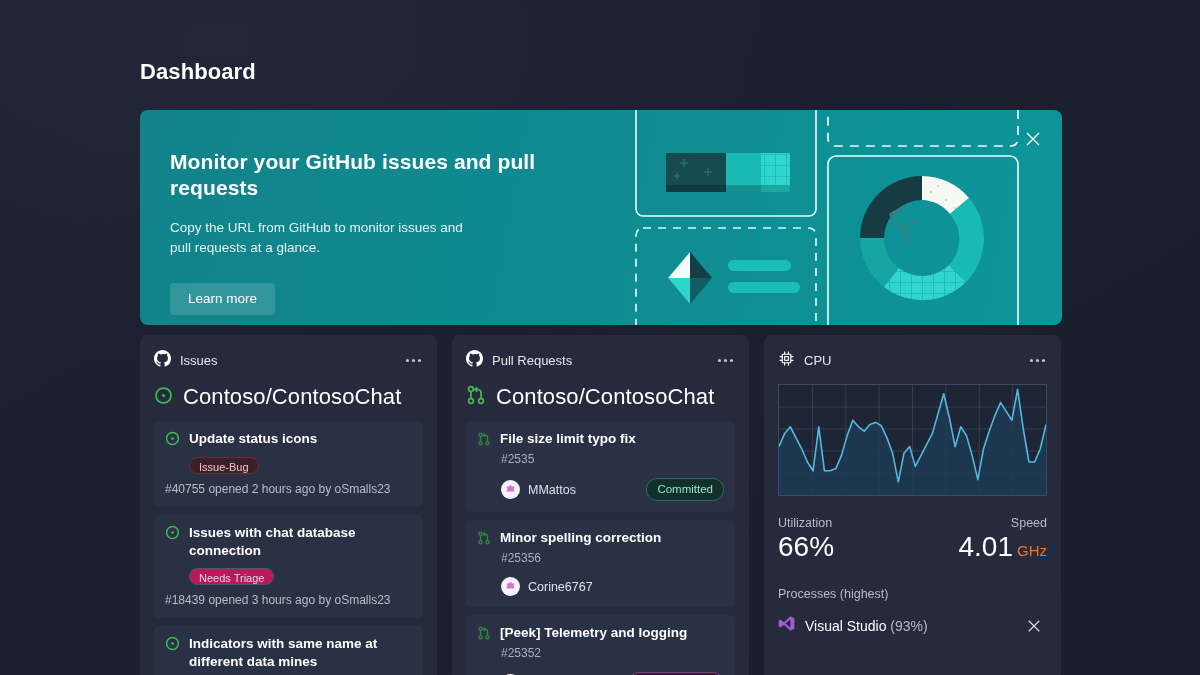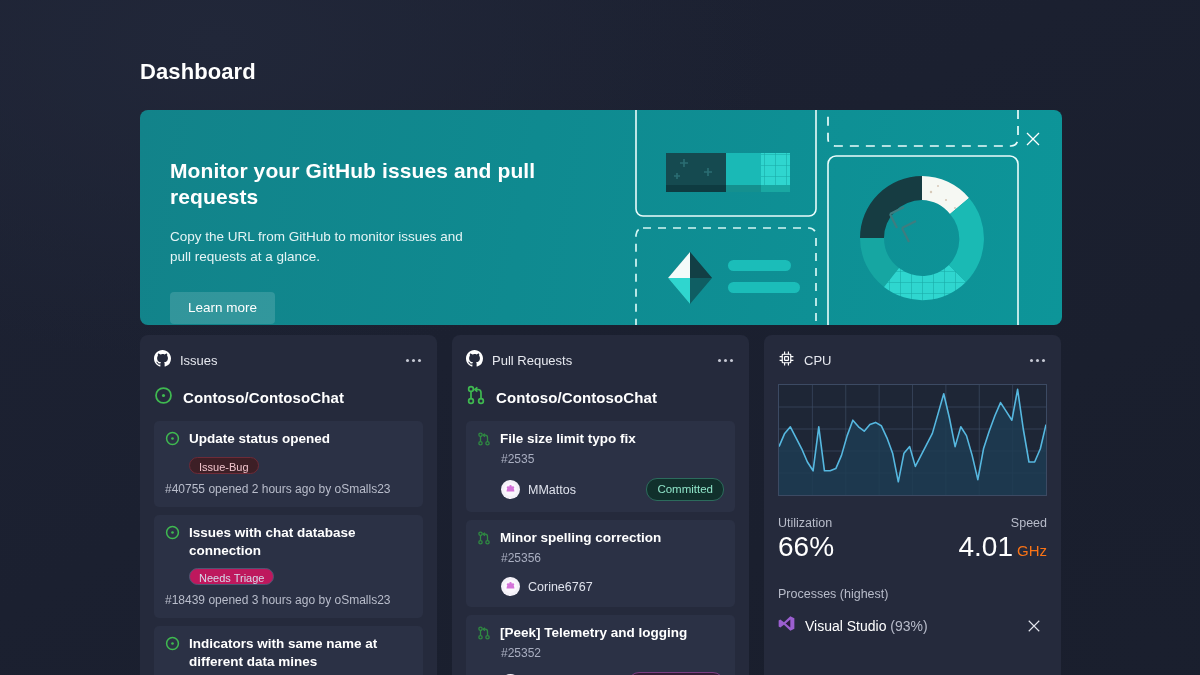--- a/index.html
+++ b/index.html
@@ -43,21 +43,21 @@
   .add-widget .plus::before { left: 0; top: 6px; width: 14px; height: 1.6px; }
   .add-widget .plus::after  { top: 0; left: 6px; height: 14px; width: 1.6px; }
 
   
   .banner {
     position: absolute; left: 140px; top: 110px;
     width: 922px; height: 215px;
     border-radius: 8px; overflow: hidden;
     background: linear-gradient(100deg, #12838a 0%, #0f8a90 42%, #0d9599 100%);
   }
-  .banner-text { position: absolute; left: 30px; top: 48px; width: 430px; }
+  .banner-text { position: absolute; left: 30px; top: 39px; width: 430px; }
   .banner-title {
     font-size: 21px; font-weight: 600; color: #ffffff; line-height: 1.25;
     letter-spacing: .1px;
   }
   .banner-sub {
     margin-top: 16px; font-size: 13.5px; line-height: 1.52; color: #e4f4f5;
     max-width: 300px;
   }
   .banner-btn {
     margin-top: 24px; display: inline-flex; align-items: center; justify-content: center;
@@ -97,21 +97,21 @@
   .dots {
     display: flex; gap: 3px; align-items: center; cursor: pointer;
     padding: 4px 2px;
   }
   .dots i { width: 3px; height: 3px; border-radius: 50%; background: #c6c9d4; display: block; }
 
   .repo-row {
     display: flex; align-items: center; gap: 10px; margin-top: 13px; margin-bottom: 11px;
     height: 26px;
   }
-  .repo-name { font-size: 15px; font-weight: 700; color: #ffffff; letter-spacing: .1px; }
+  .repo-name { font-size: 22px; font-weight: 400; color: #ffffff; letter-spacing: .1px; }
 
   .item {
     background: #2b3145;
     border-radius: 5px;
     padding: 9px 11px 11px 11px;
     margin-bottom: 8px;
   }
   .item-title-row { display: flex; gap: 9px; align-items: flex-start; }
   .item-title {
     font-size: 13.5px; font-weight: 600; color: #ffffff; line-height: 1.36;
@@ -287,21 +287,21 @@
       </div>
 
       <div class="item">
         <div class="item-title-row">
           <span style="margin-top:1px">
             <svg width="15" height="15" viewBox="0 0 16 16" fill="none" stroke="#3fb950" stroke-width="1.6">
               <circle cx="8" cy="8" r="6.3"></circle>
                 <circle cx="8" cy="8" r="1.4" fill="#3fb950" stroke="none"></circle>
             </svg>
           </span>
-          <span class="item-title">Update status opened</span>
+          <span class="item-title">Update status icons</span>
         </div>
         <div class="tag-row">
           <span class="tag bug">Issue-Bug</span>
         </div>
         <div class="item-meta">#40755 opened 2 hours ago by oSmalls23</div>
       </div>
 
       <div class="item">
         <div class="item-title-row">
           <span style="margin-top:1px">

